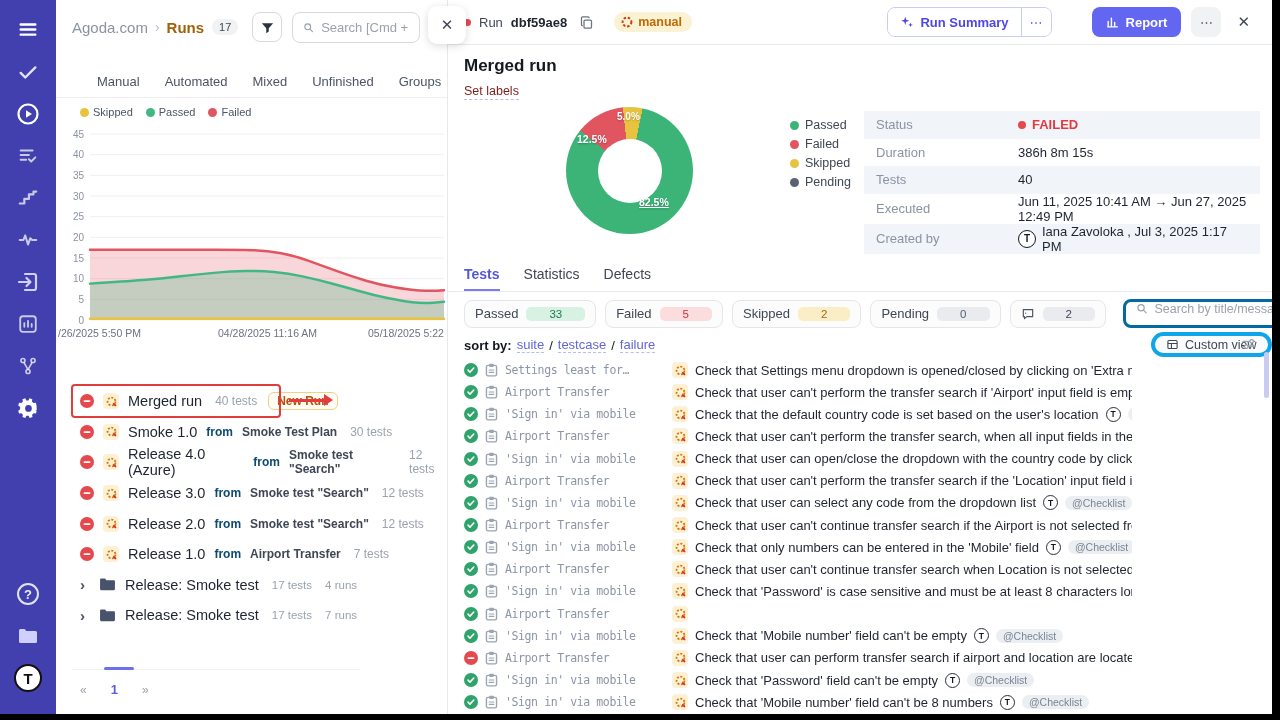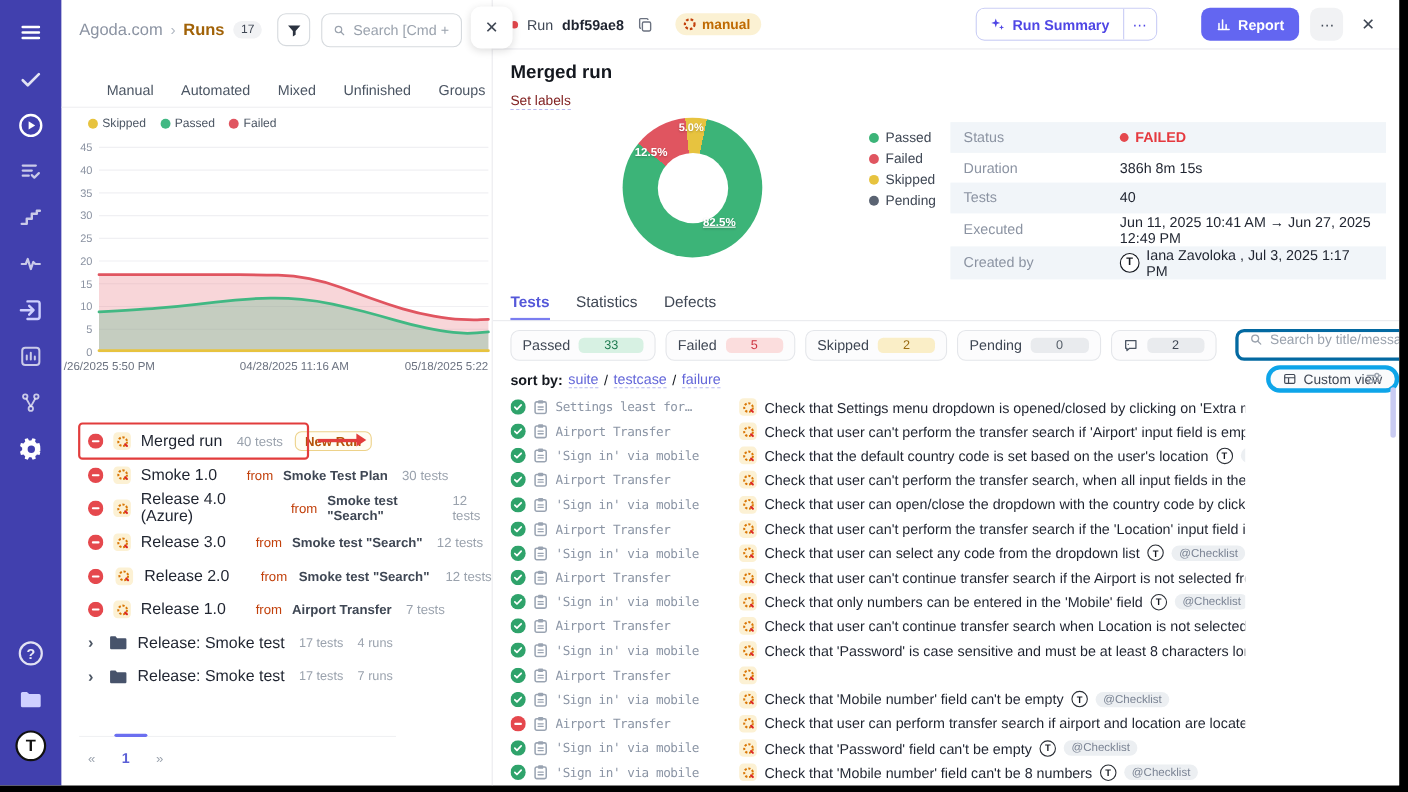--- a/index.html
+++ b/index.html
@@ -31,21 +31,21 @@
   .lp-legend { position:absolute; left:24px; top:106px; display:flex; gap:13px; align-items:center; }
   .leg-item { display:flex; align-items:center; gap:4px; font-size:11px; color:#4b5563; }
   .dot { width:9px; height:9px; border-radius:50%; display:inline-block; }
   .lp-chart { position:absolute; left:6px; top:126px; }
   .lp-xlabels { position:absolute; left:0; top:327px; width:392px; height:14px; font-size:10.5px; color:#6b7280; }
   .lp-xlabels span { position:absolute; white-space:nowrap; }
 
   .runs-list { position:absolute; left:0; top:386px; width:100%; }
   .run-row { height:30.6px; display:flex; align-items:center; padding-left:24px; gap:9px; cursor:pointer; }
   .run-name { font-size:14.5px; color:#1f2430; }
-  .run-from { font-size:12px; color:#c2410c; margin-left:18px; }
+  .run-from { font-size:12px; color:#0c4a6e; margin-left:0;font-weight:bold; }
   .run-src { font-size:12px; color:#3f4754; font-weight:bold; }
   .run-count { font-size:12px; color:#9aa2ad; margin-left:4px; }
   .new-run-badge { border:1px solid #edd28a; background:#fffdf4; color:#b45309; font-size:12px; font-weight:bold; border-radius:6px; padding:1px 8px; margin-left:2px; }
   .grp-chevron { color:#4b5563; font-size:15px; font-weight:bold; width:10px; }
   .grp-counts { font-size:11.5px; color:#9aa2ad; margin-left:4px; }
   .hl-box { position:absolute; left:15px; top:-2px; width:210px; height:34px; border:2px solid #e23c3c; border-radius:4px; pointer-events:none; }
   .hl-arrow { position:absolute; left:233px; top:13px; width:36px; height:3px; background:#e23c3c; pointer-events:none; }
   .hl-arrow:after { content:""; position:absolute; right:-8px; top:-5px; border-left:9px solid #e23c3c; border-top:6.5px solid transparent; border-bottom:6.5px solid transparent; }
 
   .pager-line { position:absolute; left:16px; top:669px; width:288px; height:1px; background:#f0f1f3; }
@@ -342,21 +342,21 @@
             <svg width="11" height="11" viewBox="0 0 12 12">
               <circle cx="6" cy="6" r="4.3" fill="none" stroke="#d97706" stroke-width="2" stroke-dasharray="2.2 1.7"></circle>
               <path d="M8.5 8.5l1.8 1.8" stroke="#dc2626" stroke-width="2" stroke-linecap="round"></path>
             </svg>
           </span>
           <span class="run-name">Release 3.0</span>
           <span class="run-from">from</span>
           <span class="run-src">Smoke test "Search"</span>
           <span class="run-count">12 tests</span>
         </div>
-        <div class="run-row" style="position: relative; justify-content: space-between;">
+        <div class="run-row" style="position: relative;">
           <svg width="14" height="14" viewBox="0 0 16 16" style="flex: 0 0 auto;">
             <circle cx="8" cy="8" r="8" fill="#e5484d"></circle>
             <rect x="4" y="7" width="8" height="2.2" rx="1.1" fill="#fff"></rect>
           </svg>
           <span class="spinner-chip">
             <svg width="11" height="11" viewBox="0 0 12 12">
               <circle cx="6" cy="6" r="4.3" fill="none" stroke="#d97706" stroke-width="2" stroke-dasharray="2.2 1.7"></circle>
               <path d="M8.5 8.5l1.8 1.8" stroke="#dc2626" stroke-width="2" stroke-linecap="round"></path>
             </svg>
           </span>

